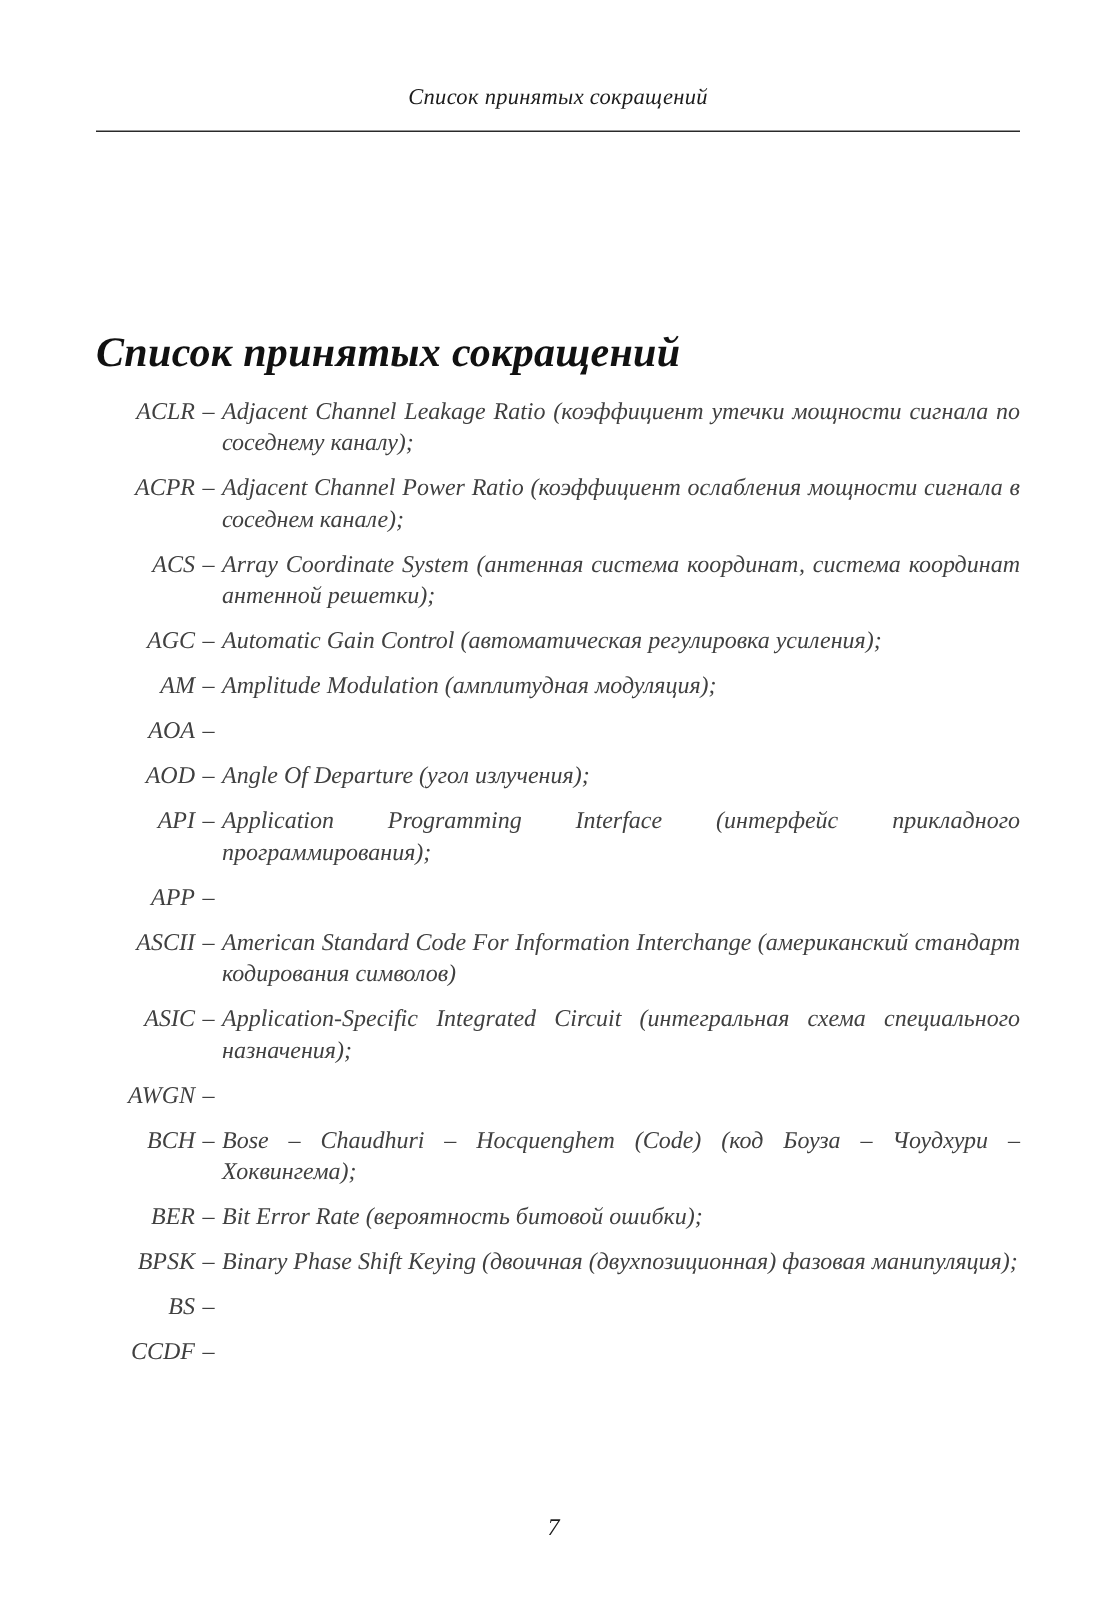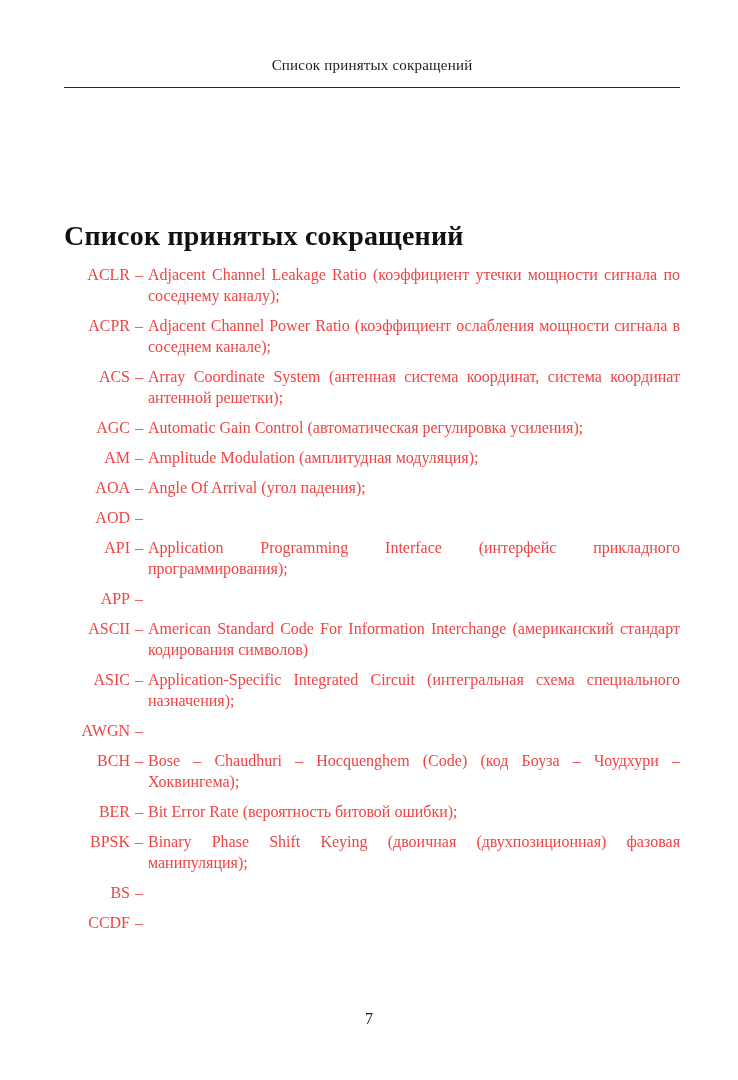--- a/index.html
+++ b/index.html
@@ -10,20 +10,21 @@
     background: #f5f5f3;
     font-family: "Liberation Serif", serif;
   }
   .page {
     position: relative;
     width: 738px;
     height: 1080px;
     background: #ffffff;
     color: #1c1c1c;
     overflow: hidden;
+    font-style: italic;
   }
   .running-header {
     position: absolute;
     top: 57px;
     left: 64px;
     right: 58px;
     text-align: center;
     font-size: 15px;
     letter-spacing: 0.2px;
     color: #1c1c1c;
@@ -51,21 +52,21 @@
     top: 264px;
     left: 64px;
     right: 58px;
   }
   .abbr-item {
     display: grid;
     grid-template-columns: 66px 18px 1fr;
     font-size: 16px;
     line-height: 21px;
     margin-bottom: 9px;
-    color: #ef4444;
+    color: #404040;
   }
   .abbr-term {
     text-align: right;
     white-space: nowrap;
   }
   .abbr-dash {
     text-align: center;
   }
   .abbr-def {
     text-align: justify;
@@ -118,26 +119,26 @@
 
   <div class="abbr-item">
     <span class="abbr-term">AM</span>
     <span class="abbr-dash">–</span>
     <span class="abbr-def">Amplitude Modulation (амплитудная модуляция);</span>
   </div>
 
   <div class="abbr-item">
     <span class="abbr-term">AOA</span>
     <span class="abbr-dash">–</span>
-    <span class="abbr-def">Angle Of Arrival (угол падения);</span>
   </div>
 
   <div class="abbr-item">
     <span class="abbr-term">AOD</span>
     <span class="abbr-dash">–</span>
+    <span class="abbr-def">Angle Of Departure (угол излучения);</span>
   </div>
 
   <div class="abbr-item">
     <span class="abbr-term">API</span>
     <span class="abbr-dash">–</span>
     <span class="abbr-def">Application Programming Interface (интерфейс прикладного программирования);</span>
   </div>
 
   <div class="abbr-item">
     <span class="abbr-term">APP</span>

